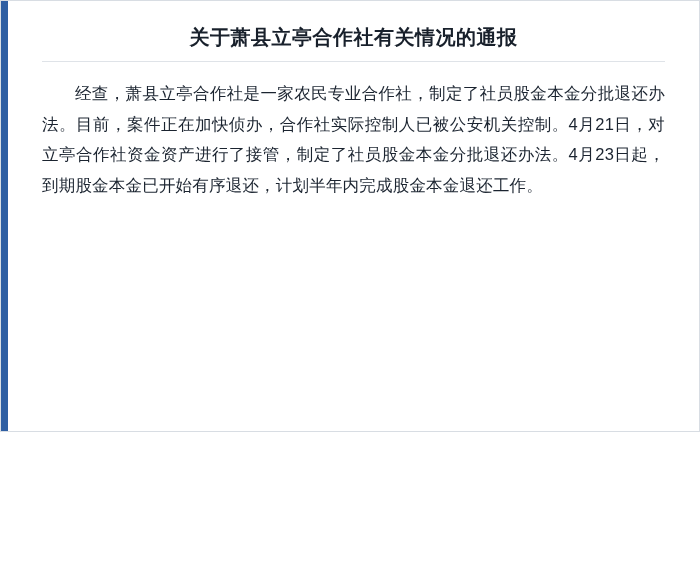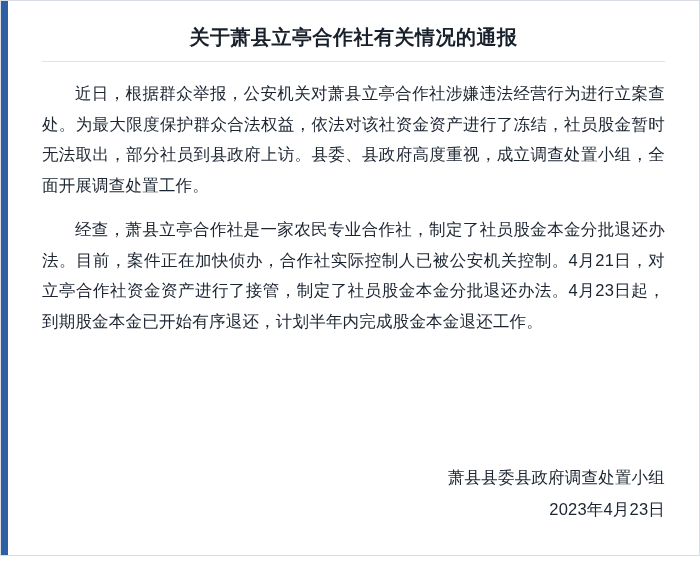--- a/index.html
+++ b/index.html
@@ -8,21 +8,21 @@
   }
   body {
     width: 700px;
     height: 575px;
     background: #ffffff;
     font-family: "Liberation Sans", sans-serif;
   }
   .notice-card {
     position: relative;
     width: 700px;
-    height: 556px;
+    height: 432px;
     box-sizing: border-box;
     background: #ffffff;
     border: 1px solid #d8dde3;
     overflow: hidden;
   }
   .left-accent {
     position: absolute;
     left: 0;
     top: 0;
     width: 7px;
@@ -77,21 +77,16 @@
 </style>
 </head>
 <body>
 
 <div class="notice-card">
   <div class="left-accent"></div>
   <div class="inner">
     <div class="title">关于萧县立亭合作社有关情况的通报</div>
     <div class="title-rule"></div>
     <div class="body-text">
-      <p>近日，根据群众举报，公安机关对萧县立亭合作社涉嫌违法经营行为进行立案查处。为最大限度保护群众合法权益，依法对该社资金资产进行了冻结，社员股金暂时无法取出，部分社员到县政府上访。县委、县政府高度重视，成立调查处置小组，全面开展调查处置工作。</p>
       <p>经查，萧县立亭合作社是一家农民专业合作社，制定了社员股金本金分批退还办法。目前，案件正在加快侦办，合作社实际控制人已被公安机关控制。4月21日，对立亭合作社资金资产进行了接管，制定了社员股金本金分批退还办法。4月23日起，到期股金本金已开始有序退还，计划半年内完成股金本金退还工作。</p>
     </div>
-  </div>
-  <div class="signature">
-    <div>萧县县委县政府调查处置小组</div>
-    <div>2023年4月23日</div>
   </div>
 </div>
 
 </body></html>

